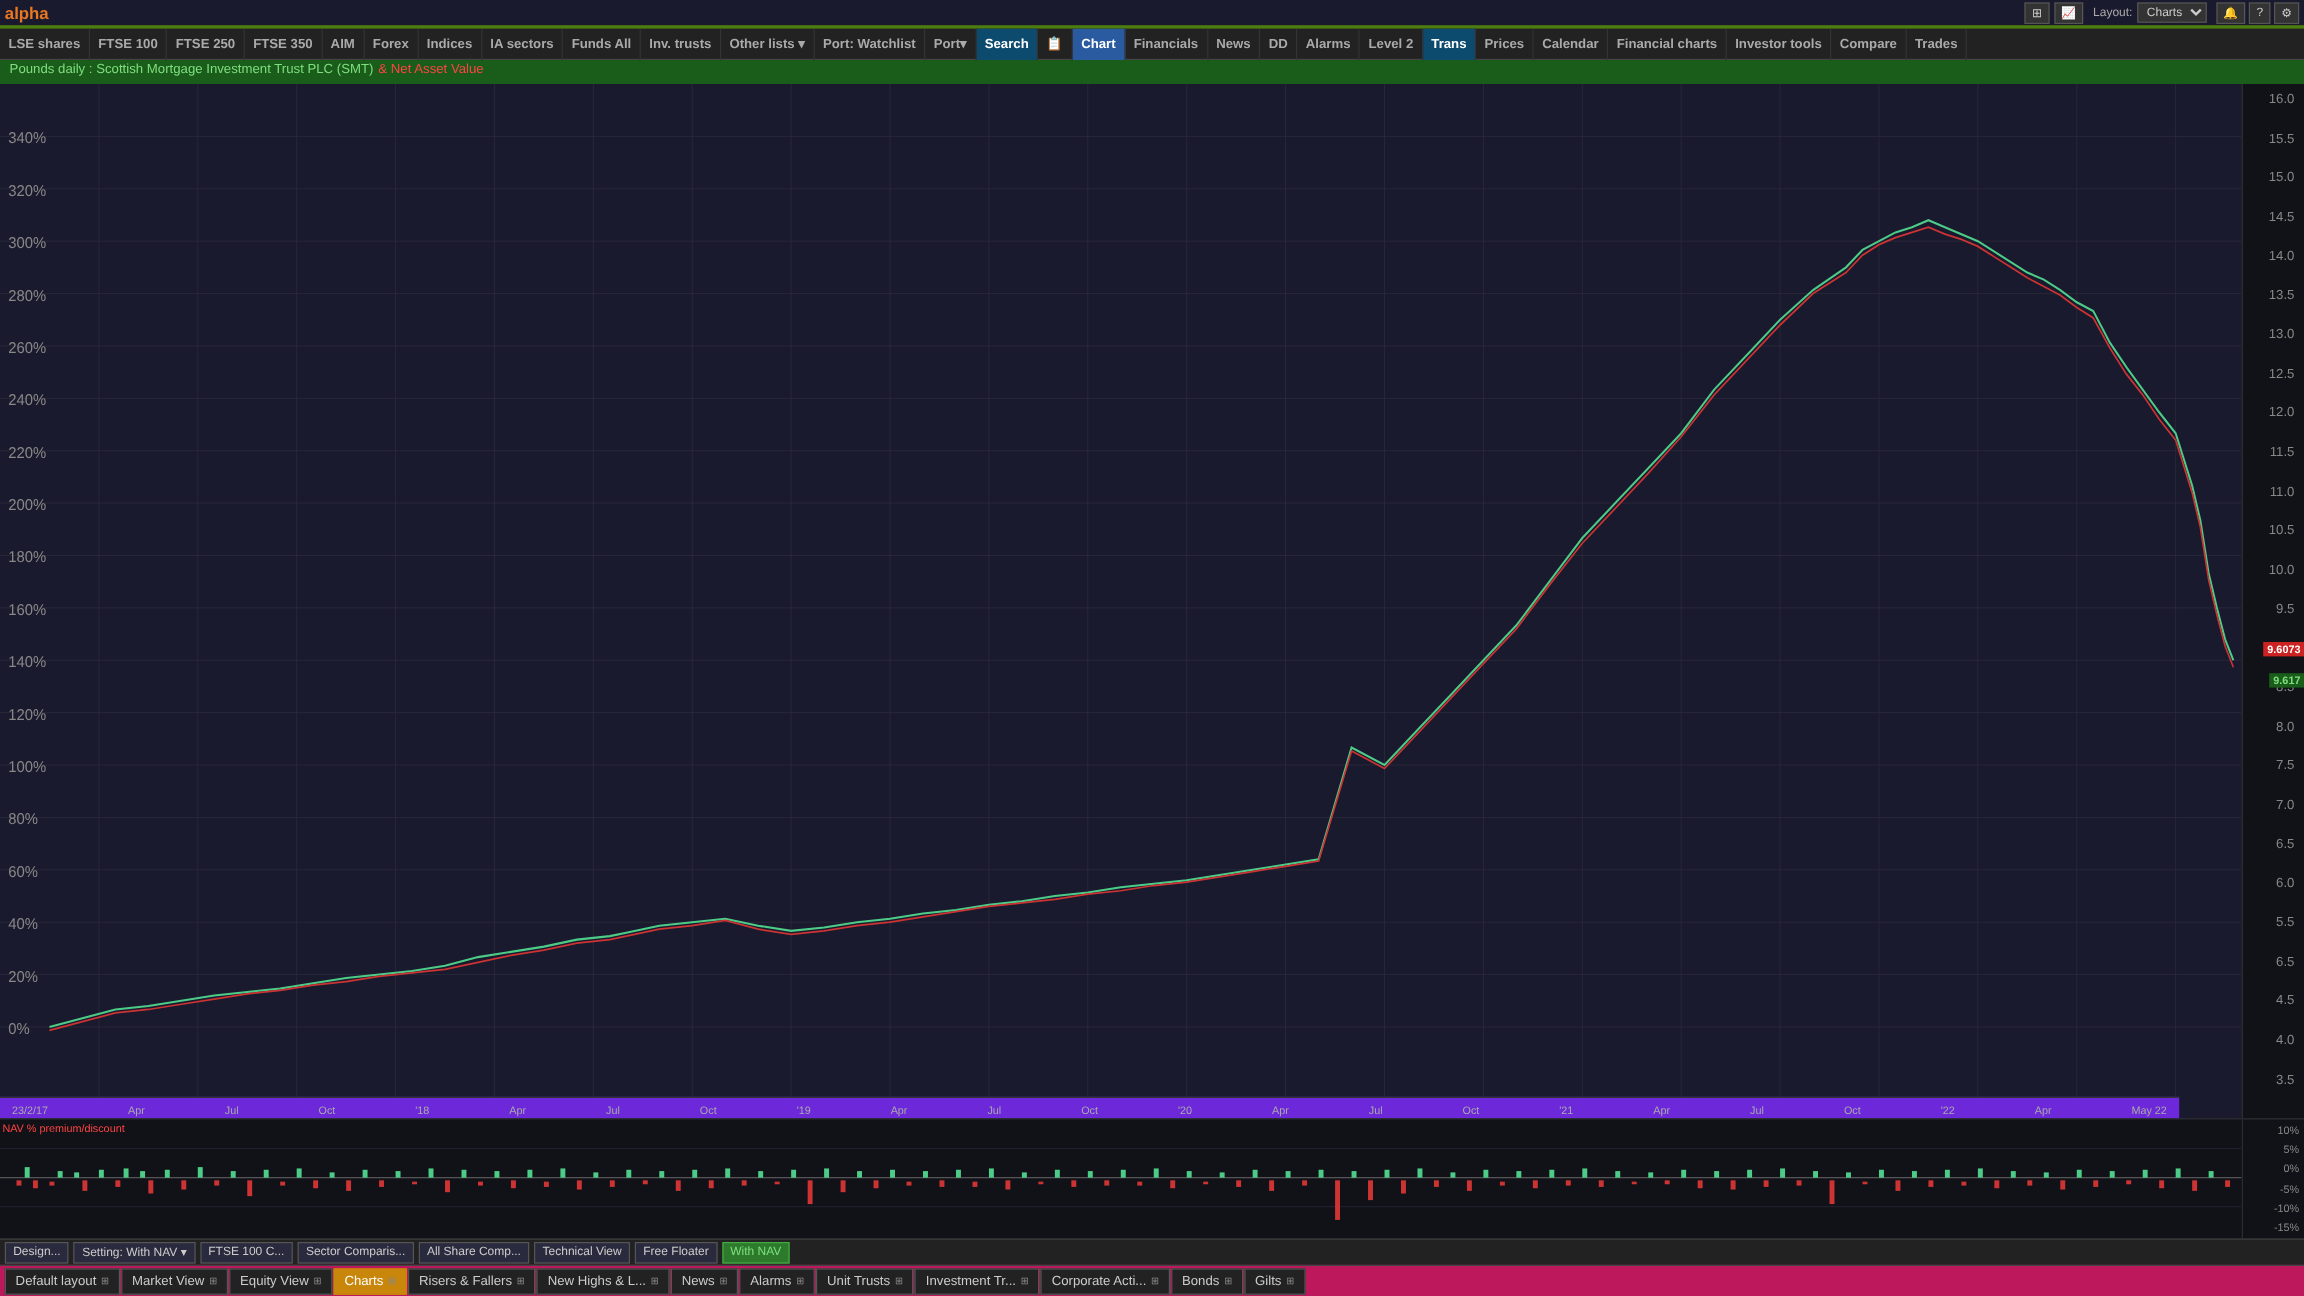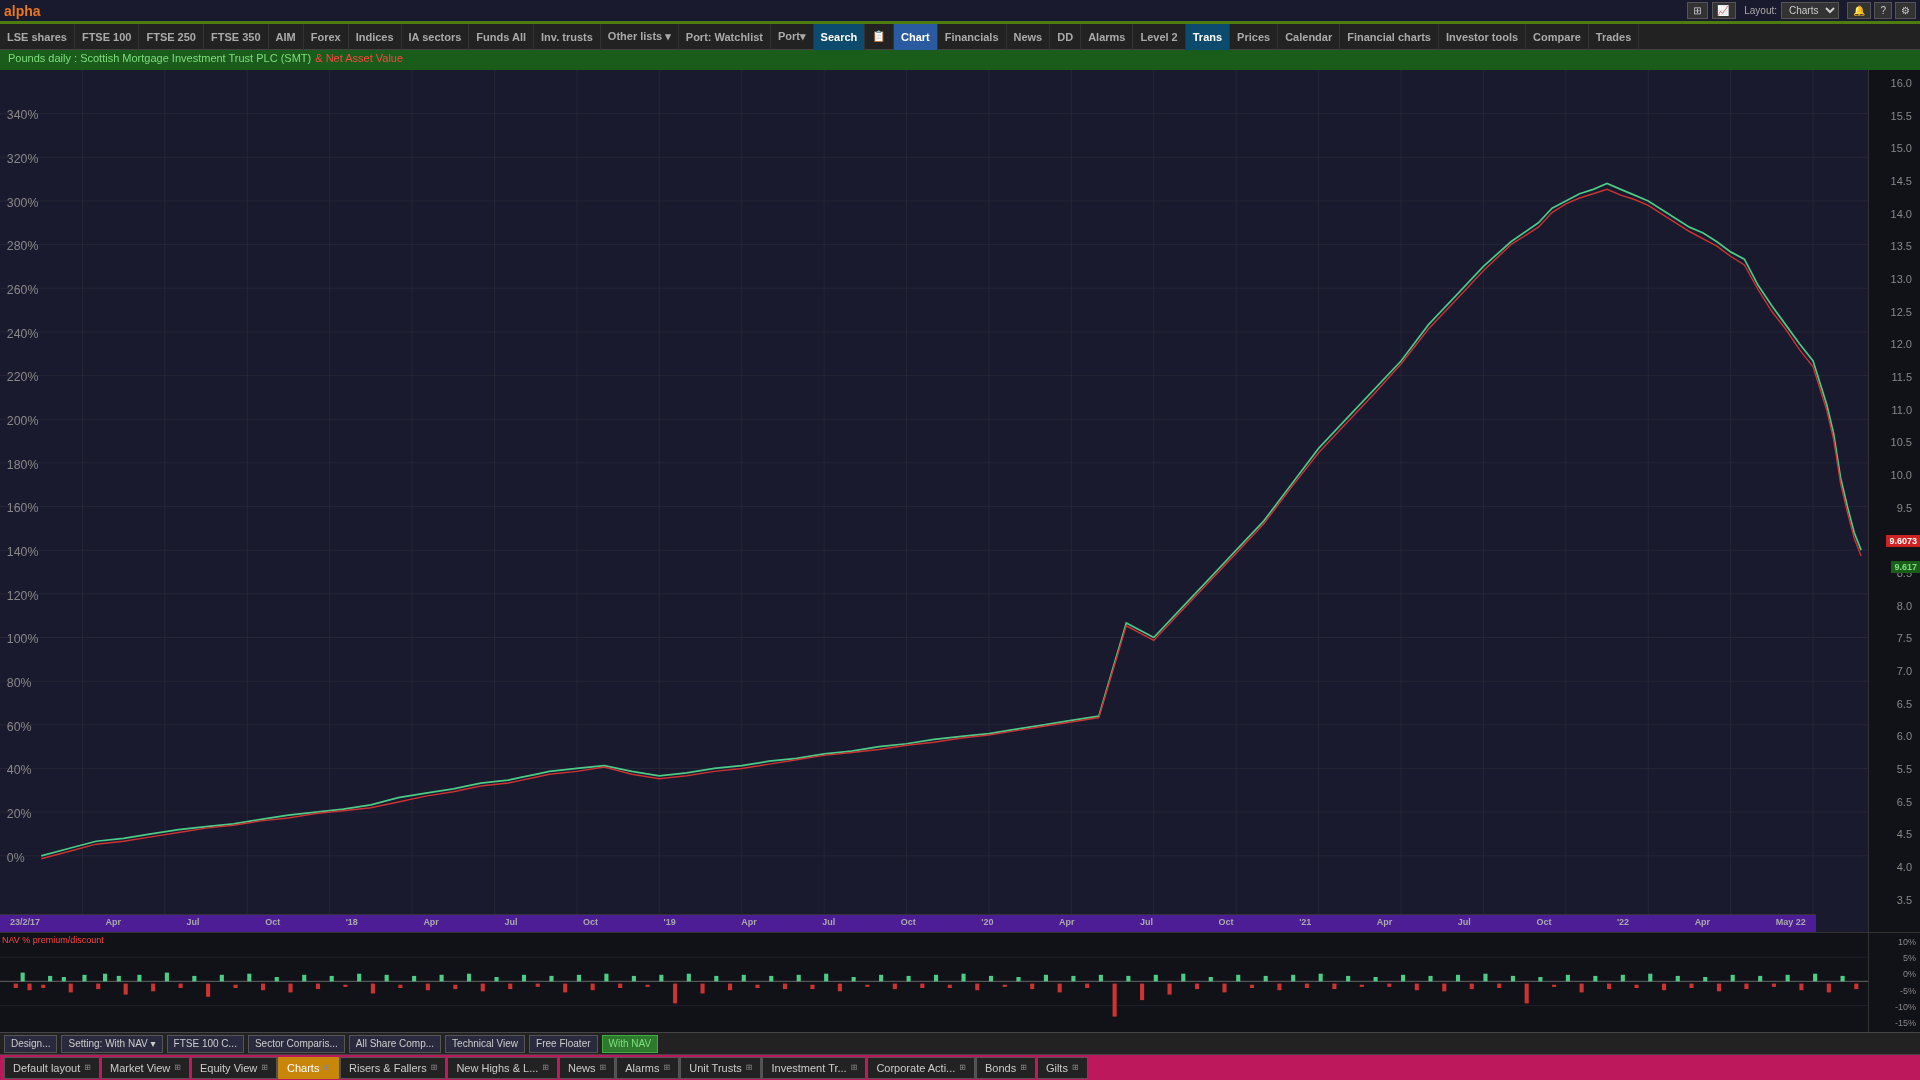--- a/index.html
+++ b/index.html
@@ -49,23 +49,23 @@
     #chart-title span.nav-value { color: #ff4444; margin-left: 4px; }
     #main-chart-area {
       flex: 1; position: relative; overflow: hidden;
     }
     #y-axis-right {
       width: 52px; background: #111118; border-left: 1px solid #333;
       display: flex; flex-direction: column; justify-content: space-between;
       padding: 4px 2px; font-size: 9px; color: #aaa;
     }
     #x-axis {
-      height: 18px; background: #4c1d95; border-top: 1px solid #333;
-      display: flex; align-items: flex-start; padding: 0 4px;
-      font-size: 9px; color: #aaa; position: absolute; bottom: 0; left: 0; right: 52px; font-weight: bold;
+      height: 18px; background: #6d28d9; border-top: 1px solid #333;
+      display: flex; align-items: flex-end; padding: 0 4px;
+      font-size: 9px; color: #aaa; position: absolute; bottom: 0; left: 0; right: 52px;
     }
 
     
     #sub-chart-container {
       display: flex; height: 100px; border-top: 1px solid #333; position: relative;
     }
     #sub-chart-area { flex: 1; position: relative; background: #111118; }
     #sub-y-axis { width: 52px; background: #111118; border-left: 1px solid #333;
       display: flex; flex-direction: column; justify-content: space-between;
       padding: 4px 2px; font-size: 9px; color: #aaa;

